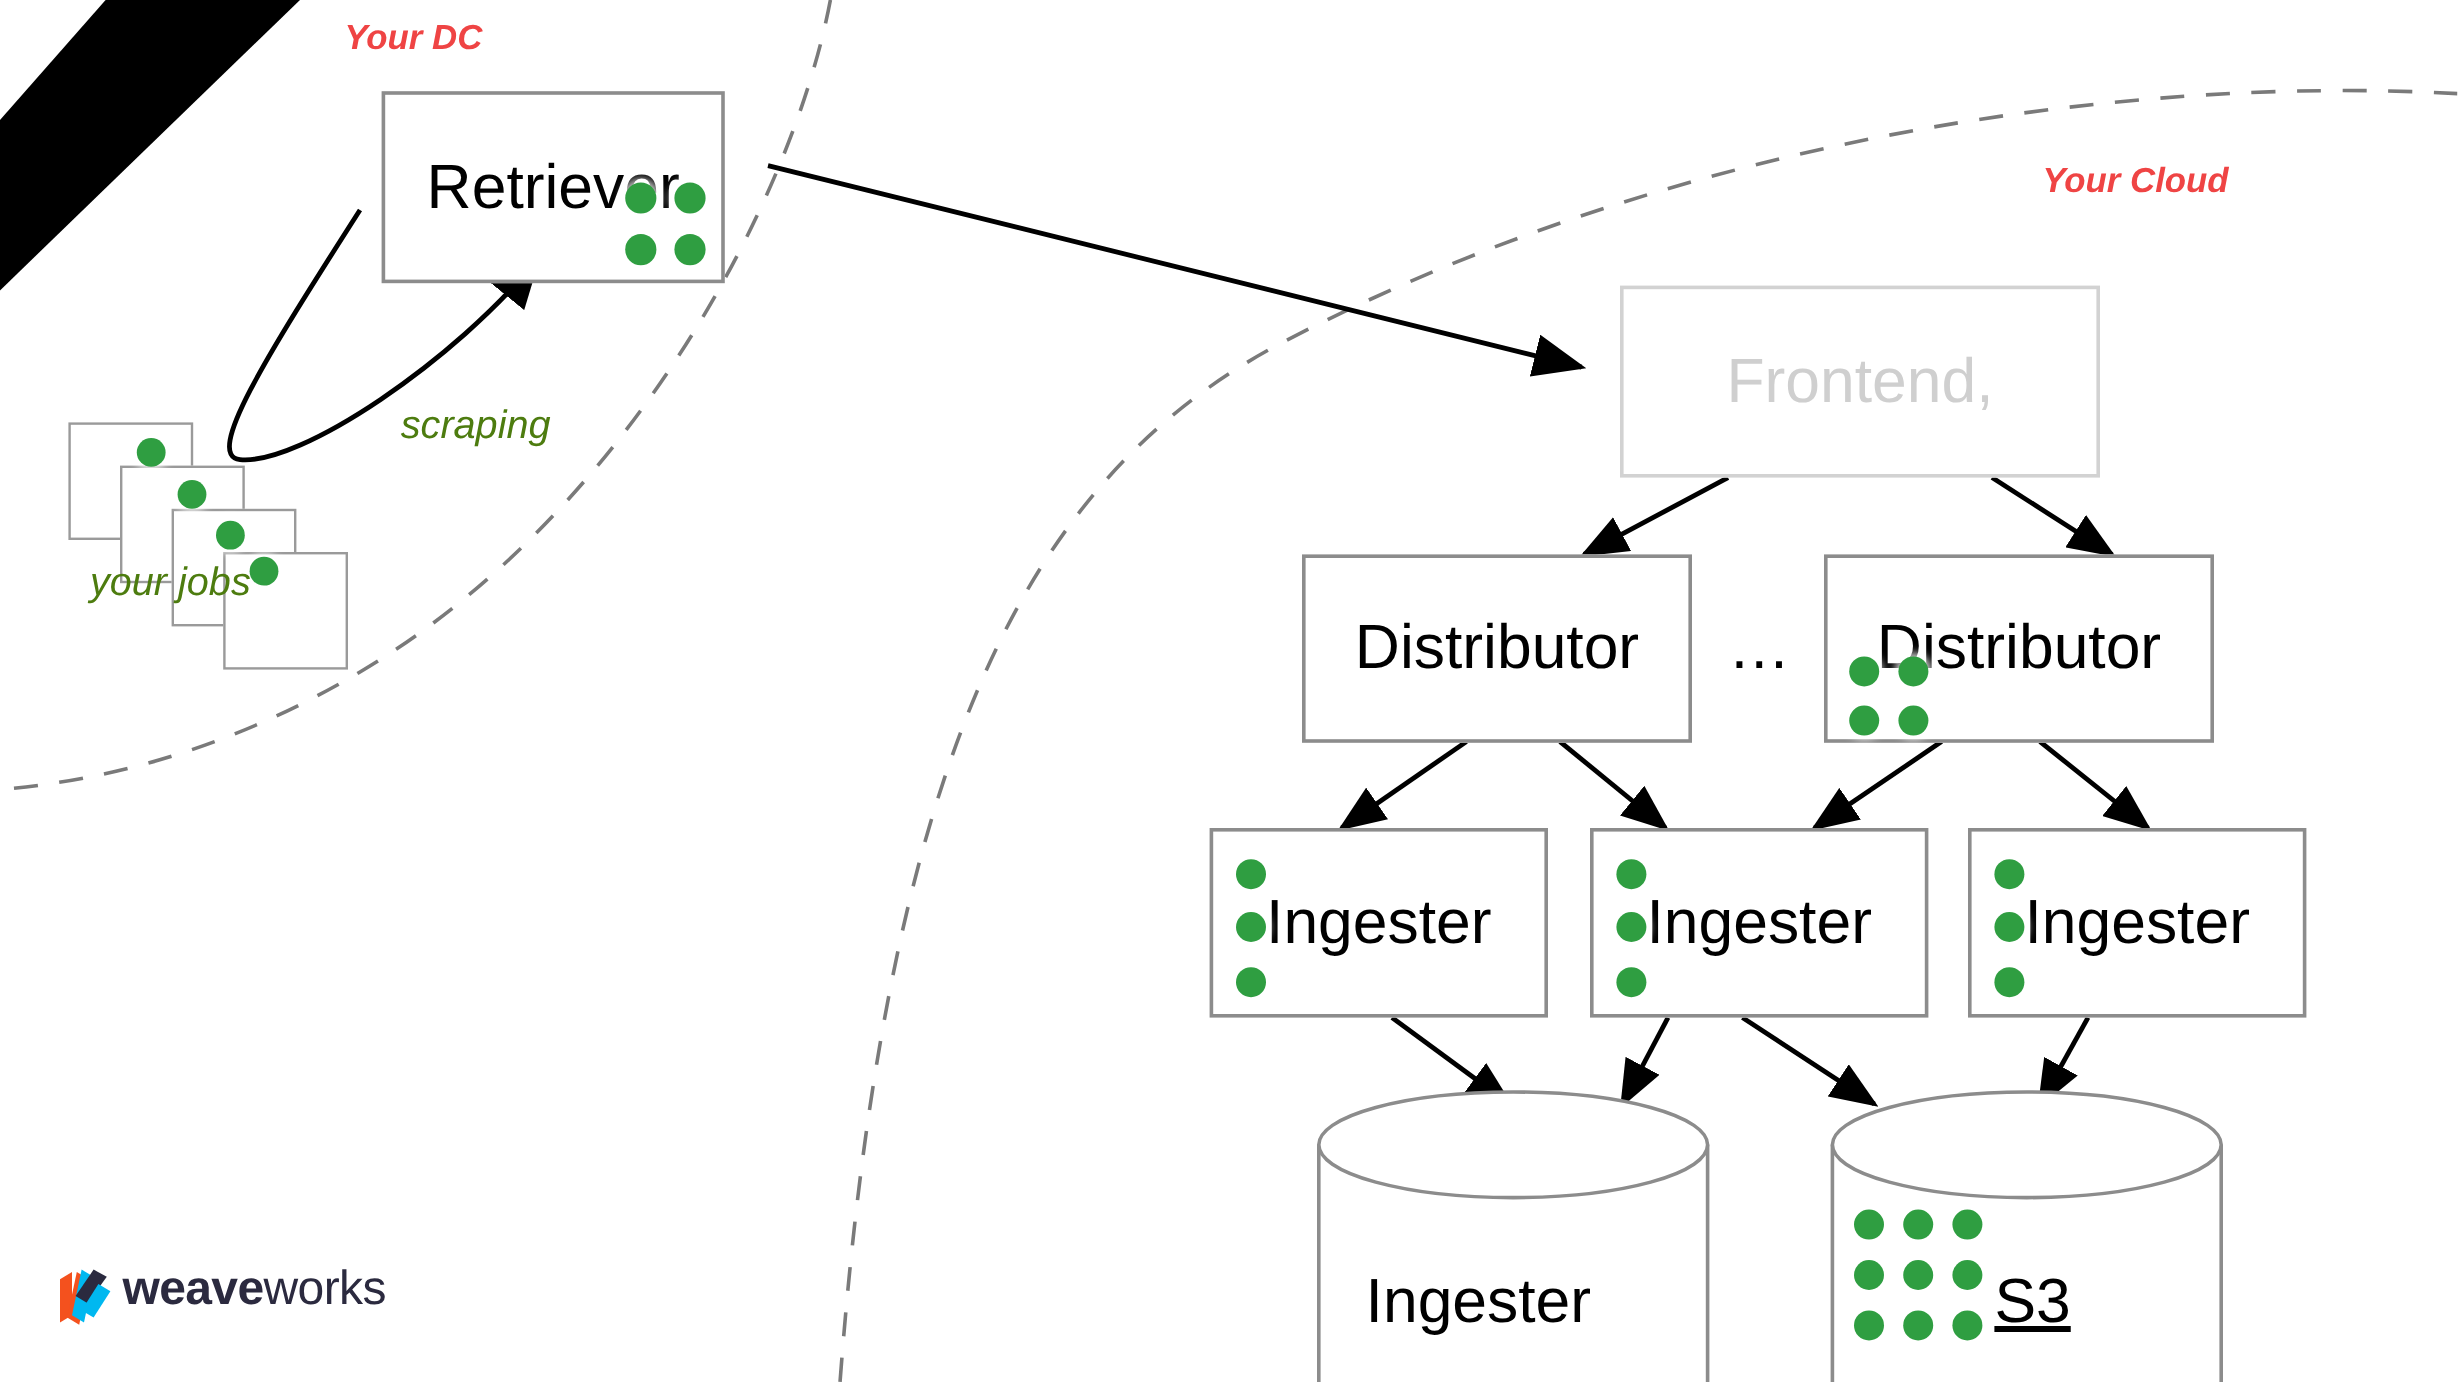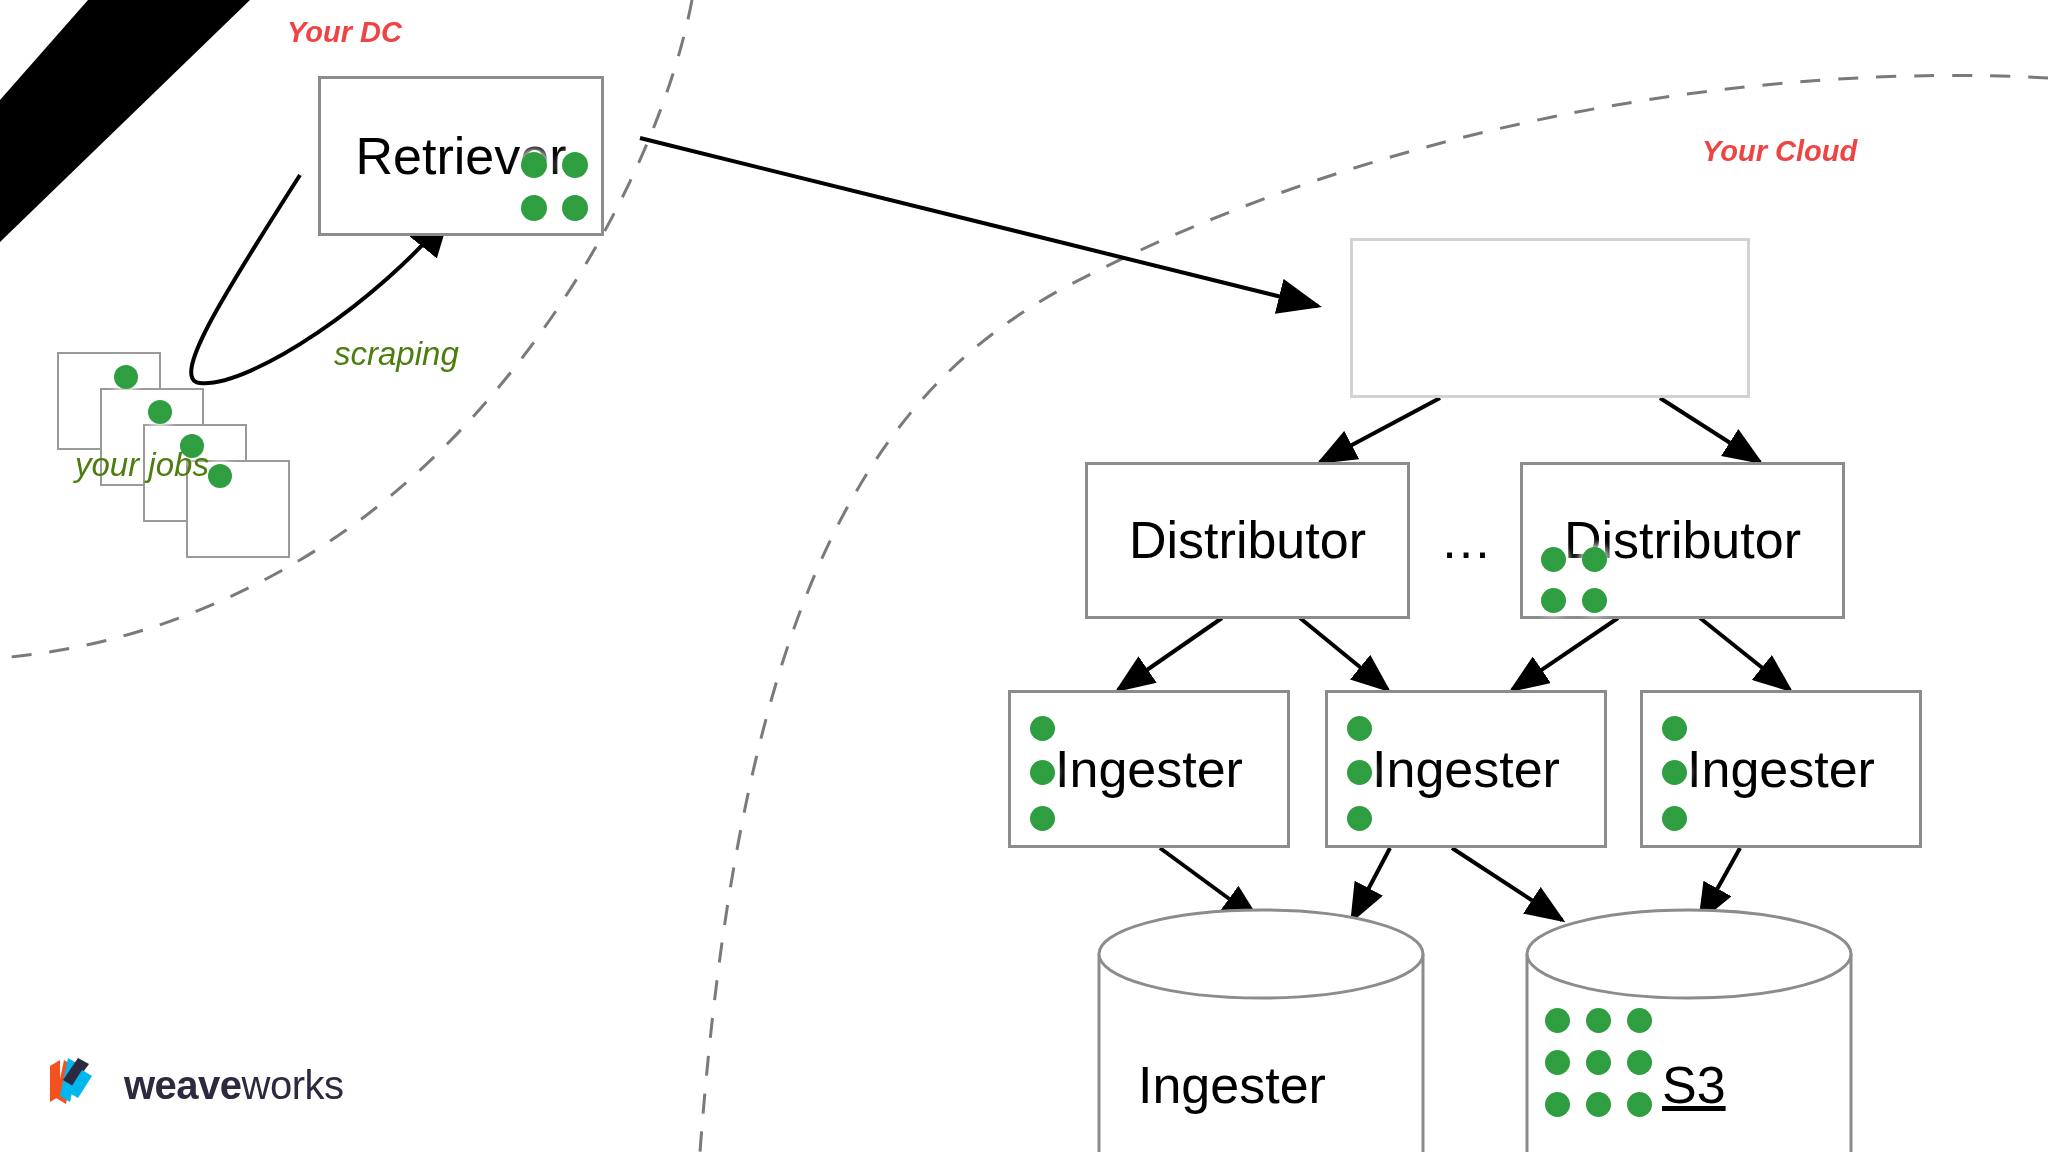--- a/index.html
+++ b/index.html
@@ -97,22 +97,22 @@
   .cyl-label {
     position: absolute;
     font-size: 52px;
     color: #000000;
     white-space: nowrap;
   }
   
   .logo-wrap {
     position: absolute;
     display: flex;
-    align-items: flex-end;
-    gap: 28px;
+    align-items: flex-start;
+    gap: 6px;
   }
   .logo-word {
     font-size: 40px;
     color: #2b2a3f;
     letter-spacing: -0.5px;
   }
   .logo-word .bold { font-weight: bold; }
   .logo-word .reg { font-weight: normal; }
 </style>
 </head>
@@ -178,24 +178,24 @@
   <div class="plain-text" style="left:334px; top:335px;">scraping</div>
 
   <div class="job-card" style="left:57px; top:352px; width:104px; height:98px;"></div>
   <div class="job-card" style="left:100px; top:388px; width:104px; height:98px;"></div>
   <div class="job-card" style="left:143px; top:424px; width:104px; height:98px;"></div>
   <div class="job-card" style="left:186px; top:460px; width:104px; height:98px;"></div>
   <div class="pod" style="left:114px; top:365px; width:24px; height:24px;"></div>
   <div class="pod" style="left:148px; top:400px; width:24px; height:24px;"></div>
   <div class="pod" style="left:180px; top:434px; width:24px; height:24px;"></div>
   <div class="pod" style="left:208px; top:464px; width:24px; height:24px;"></div>
-  <div class="plain-text" style="left:75px; top:446px;">your jobs</div>
+  <div class="plain-text" style="left:75px; top:466px;">your jobs</div>
 
   <div class="node-box faded" style="left:1350px; top:238px; width:400px; height:160px;">
-    <span class="node-label faded"><br></span>
+    <span class="node-label faded"><span>Frontend,</span><br></span>
   </div>
 
   <div class="node-box" style="left:1085px; top:462px; width:325px; height:157px;">
     <span class="node-label">Distributor</span>
   </div>
 
   <div class="ellipsis-text" style="left:1440px; top:510px;">…</div>
 
   <div class="node-box" style="left:1520px; top:462px; width:325px; height:157px;">
     <span class="node-label">Distributor</span>

